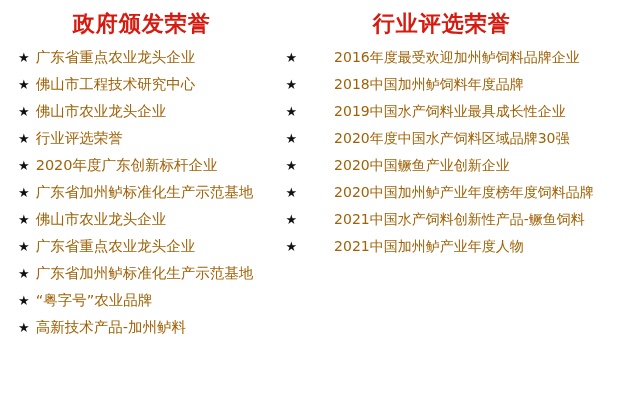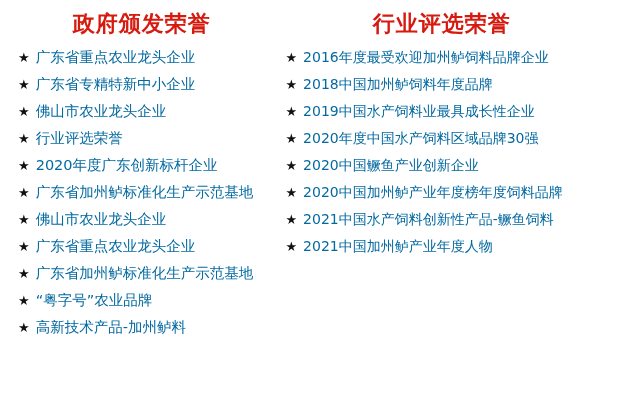--- a/index.html
+++ b/index.html
@@ -67,48 +67,49 @@
   .star {
     flex: 0 0 auto;
     color: #111111;
     font-size: 13px;
     line-height: 19px;
     margin-right: 6px;
   }
   .item-text {
     flex: 1 1 auto;
     font-size: 14.5px;
-    color: #0369a1;
+    color: #a16207;
     font-family: "DejaVu Sans", "Liberation Sans", sans-serif;
     letter-spacing: 0px;
     white-space: nowrap;
   }
   .col-right .item-text {
     font-size: 14px;
+    margin-left: 31px;
   }
   .col-left .item-text {
     font-size: 14.5px;
   }
 </style>
 </head>
 <body>
 
 <div class="page">
   <div class="columns">
 
     <div class="column col-left">
       <div class="col-title">政府颁发荣誉</div>
       <ul class="item-list">
         <li>
           <span class="star">★</span>
           <span class="item-text">广东省重点农业龙头企业</span>
         </li>
         <li>
           <span class="star">★</span>
-          <span class="item-text">广东省专精特新中小企业</span>
+          <span class="item-text">佛山市工程技术研究中心</span>
         </li>
         <li>
           <span class="star">★</span>
           <span class="item-text">佛山市农业龙头企业</span>
         </li>
         <li>
           <span class="star">★</span>
           <span class="item-text">行业评选荣誉</span>
         </li>
         <li>

